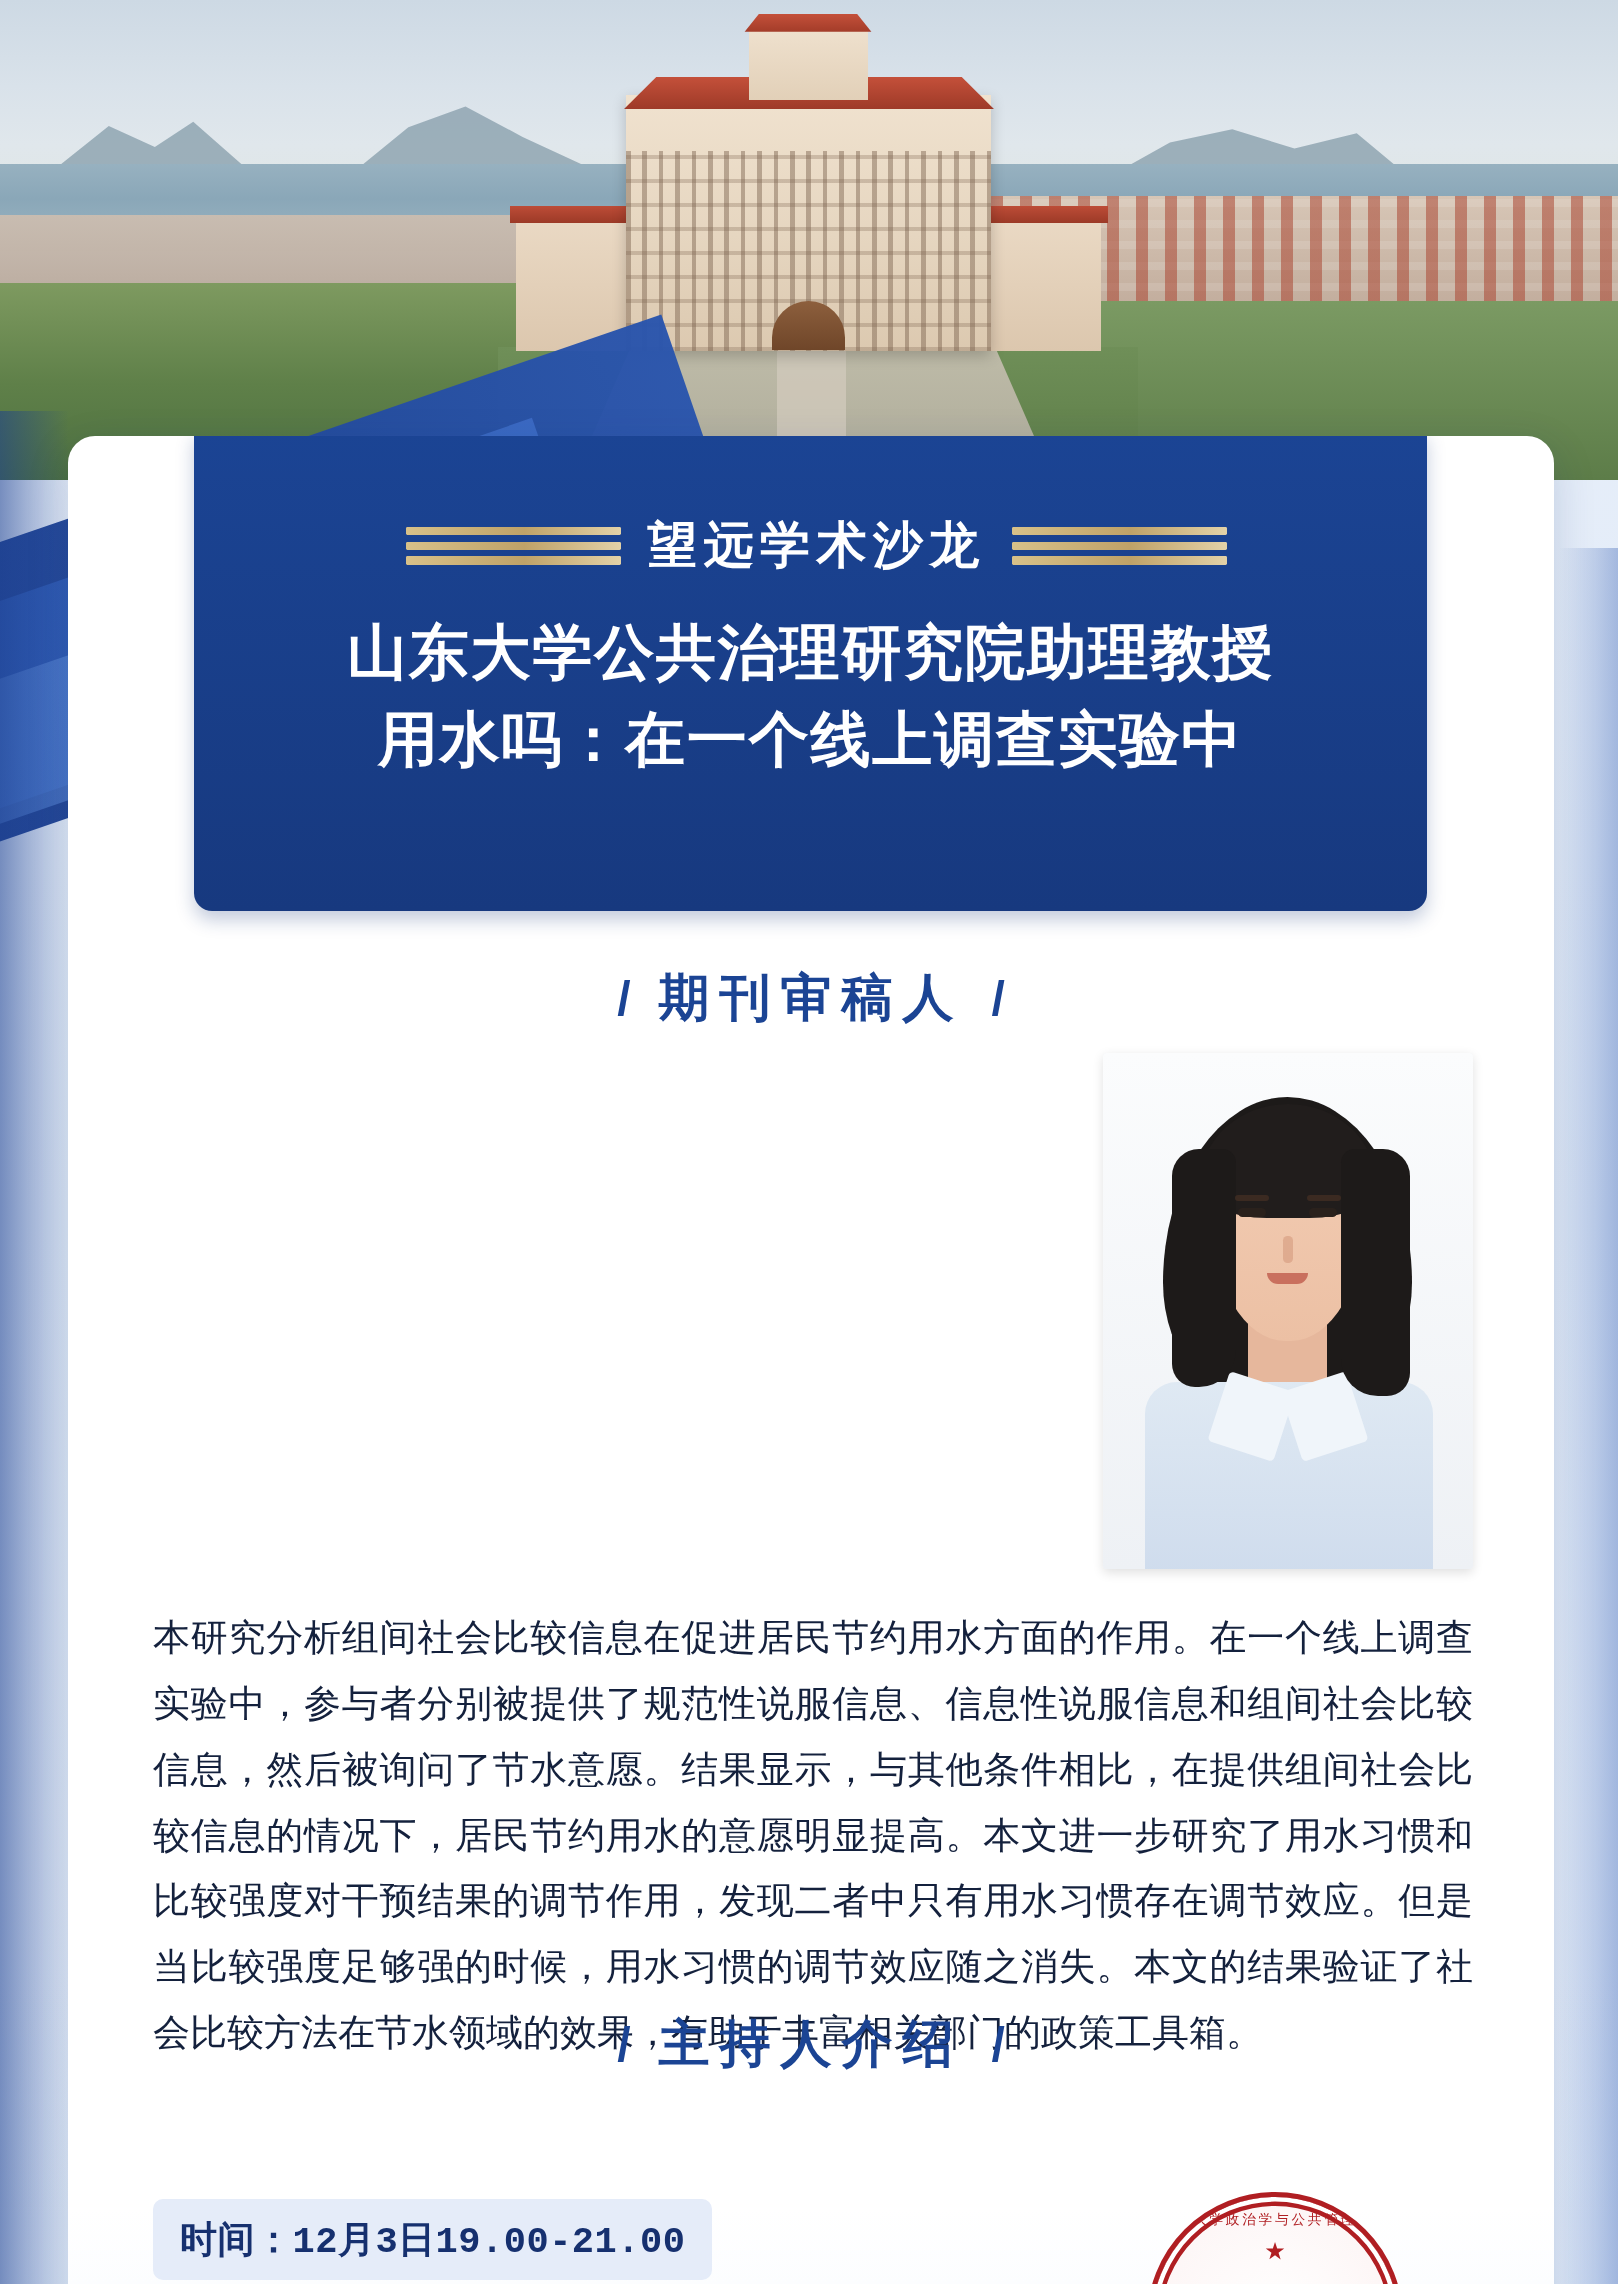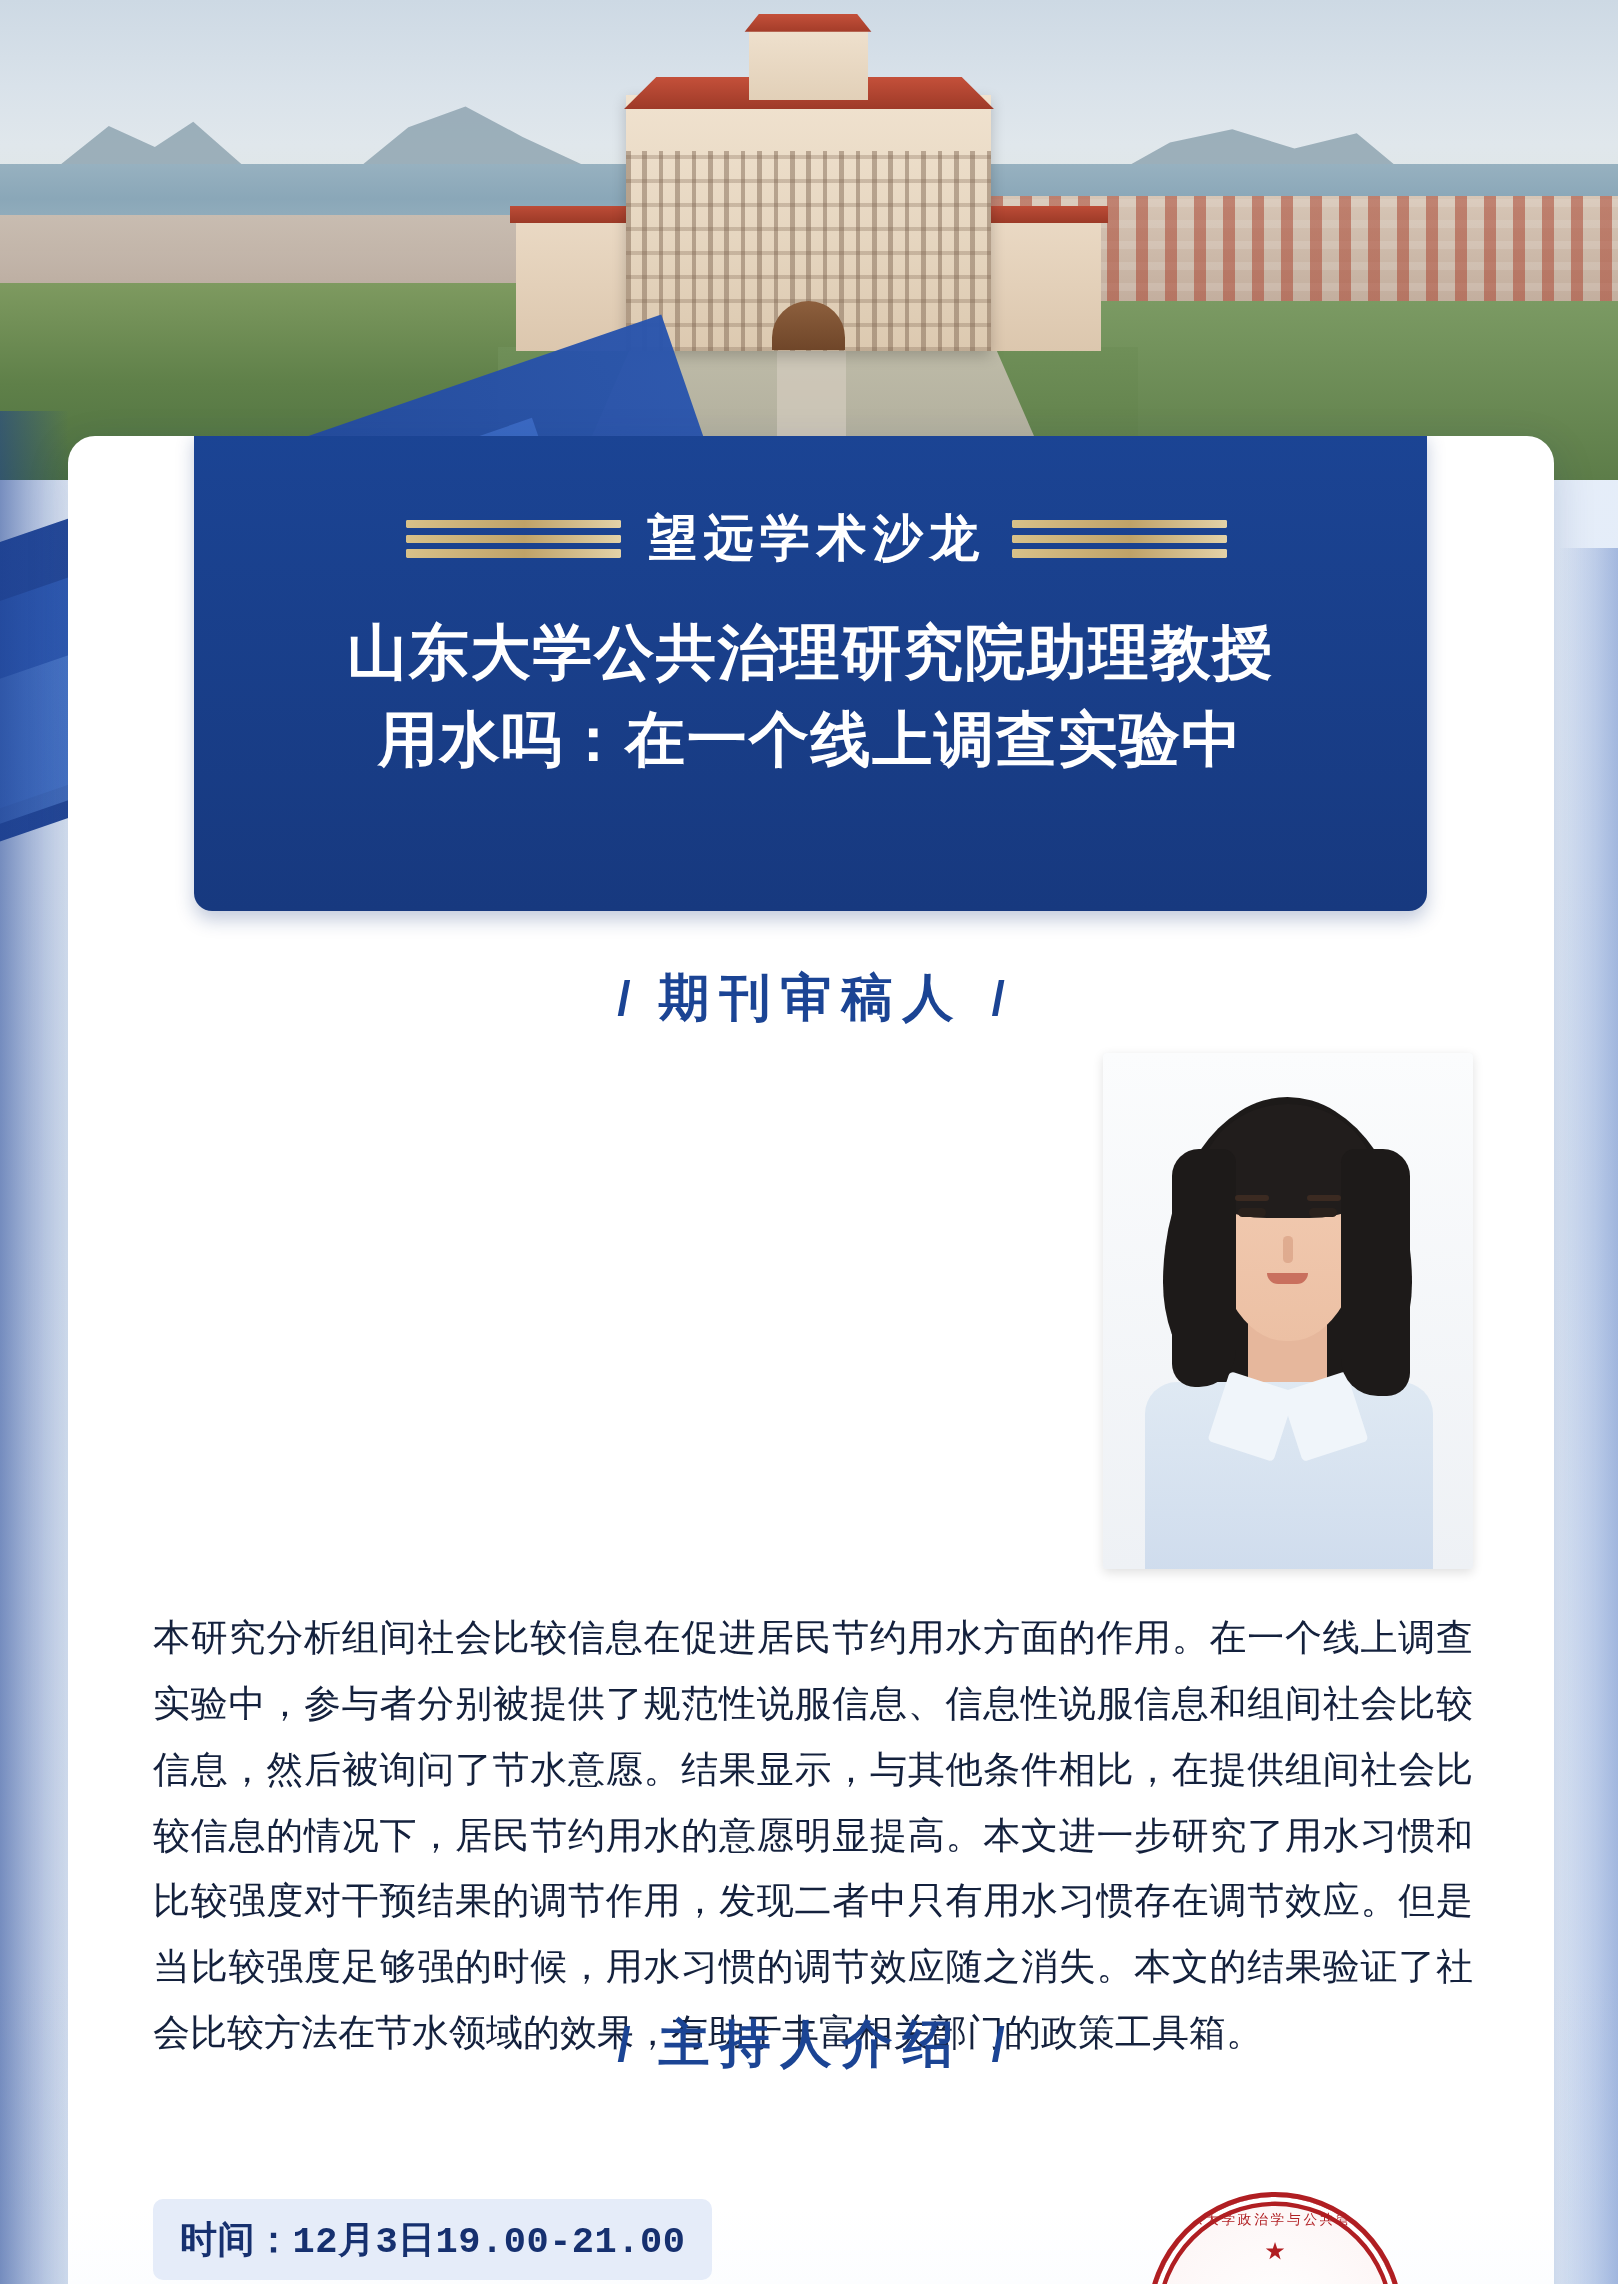--- a/index.html
+++ b/index.html
@@ -172,21 +172,21 @@
 
   
   .title-block {
     position:absolute; left:126px; top:-4.6px;
     width:1233px; height:480px;
     background: linear-gradient(180deg,#1b4494 0%, #17397f 100%);
     border-radius: 0 0 18px 18px;
     box-shadow: 0 8.2px 18px rgba(18,50,120,.25);
   }
   .salon-row {
-    position:absolute; left:0; top:74px; width:100%;
+    position:absolute; left:0; top:81px; width:100%;
     display:flex; align-items:center; justify-content:center; gap:26.5px;padding-left:12px;
   }
   .bars { display:flex; flex-direction:column; gap:6.4px; }
   .bars span { display:block; width:215px; height:8.2px; border-radius:1.4px;
     background: linear-gradient(90deg,#d8c189 0%, #bfa268 55%, #e3d2a8 100%); }
   .salon-title {
     font-size:50px; font-weight:700; color:#ffffff; letter-spacing:6.4px;
     white-space:nowrap;
   }
   .main-title {
@@ -274,21 +274,21 @@
   
   .seal {
     position:absolute; right:151px; top:1756px; width:256px; height:256px;
     border-radius:50%;
     border:5.5px solid #b01e22;
     background: radial-gradient(circle at 50% 50%, #ffffff 0%, #fdf6f6 70%, #fbeeee 100%);
     box-shadow: inset 0 0 0 4.6px #ffffff, inset 0 0 0 9px #b01e22;
     overflow:hidden;
   }
   .seal-cn {
-    position:absolute; left:12px; top:13.7px; width:100%; text-align:center;
+    position:absolute; left:0; top:13.7px; width:100%; text-align:center;
     font-size:13.7px; color:#b01e22; letter-spacing:2.7px;
   }
   .seal-star {
     position:absolute; left:50%; top:40px; transform:translateX(-50%);
     color:#b01e22; font-size:21px;
   }
 </style>
 </head>
 <body>
 

